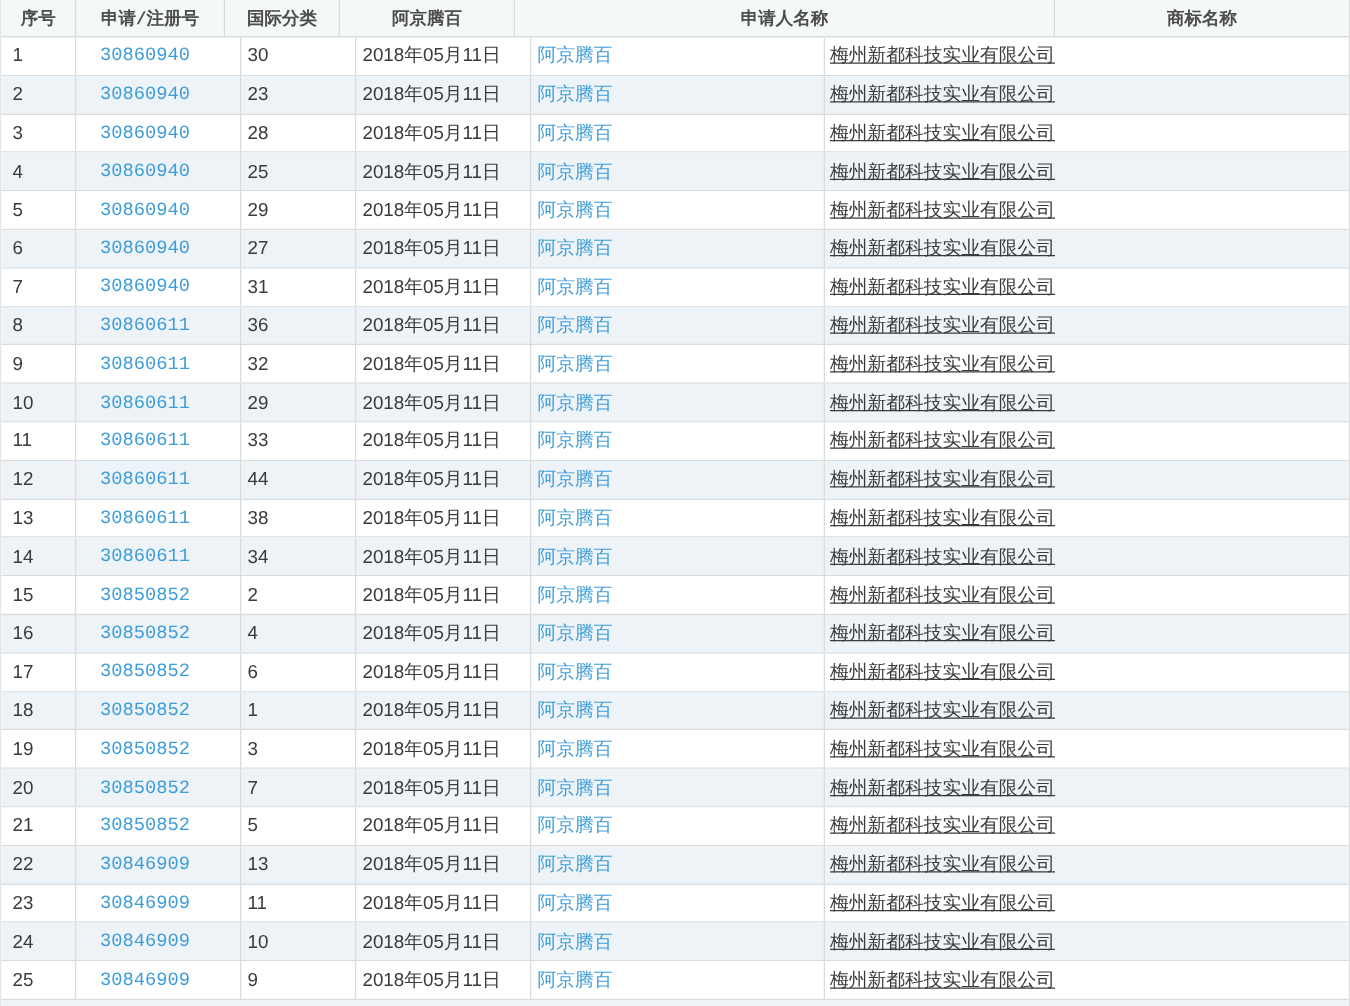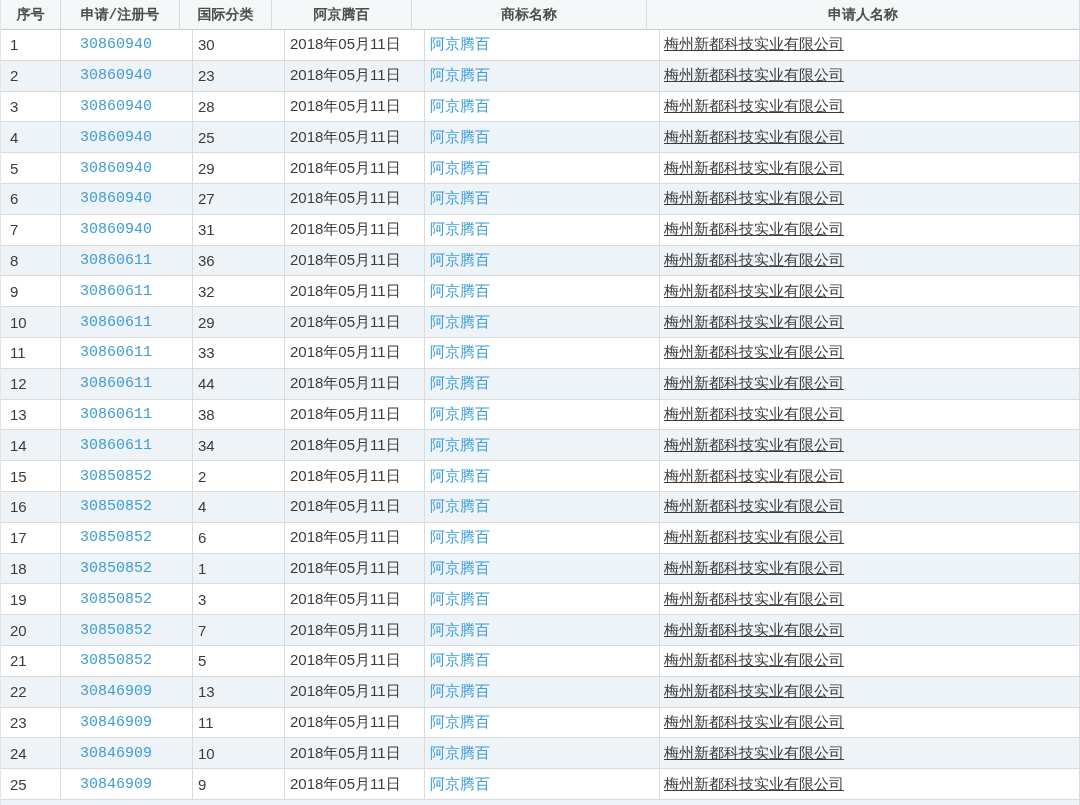--- a/index.html
+++ b/index.html
@@ -87,22 +87,22 @@
 </head>
 <body>
 
 <div class="table-container">
 
   <div class="thead-row">
     <div class="th c0">序号</div>
     <div class="th c1">申请/注册号</div>
     <div class="th c2">国际分类</div>
     <div class="th c3">阿京腾百</div>
+    <div class="th c5">申请人名称</div>
     <div class="th c4">商标名称</div>
-    <div class="th c5">申请人名称</div>
   </div>
 
   <div>
       <div class="tr odd">
         <div class="td c0">1</div>
         <div class="td c1 link">30860940</div>
         <div class="td c2">30</div>
         <div class="td c3">2018年05月11日</div>
         <div class="td c4 link">阿京腾百</div>
         <div class="td c5">梅州新都科技实业有限公司</div>

